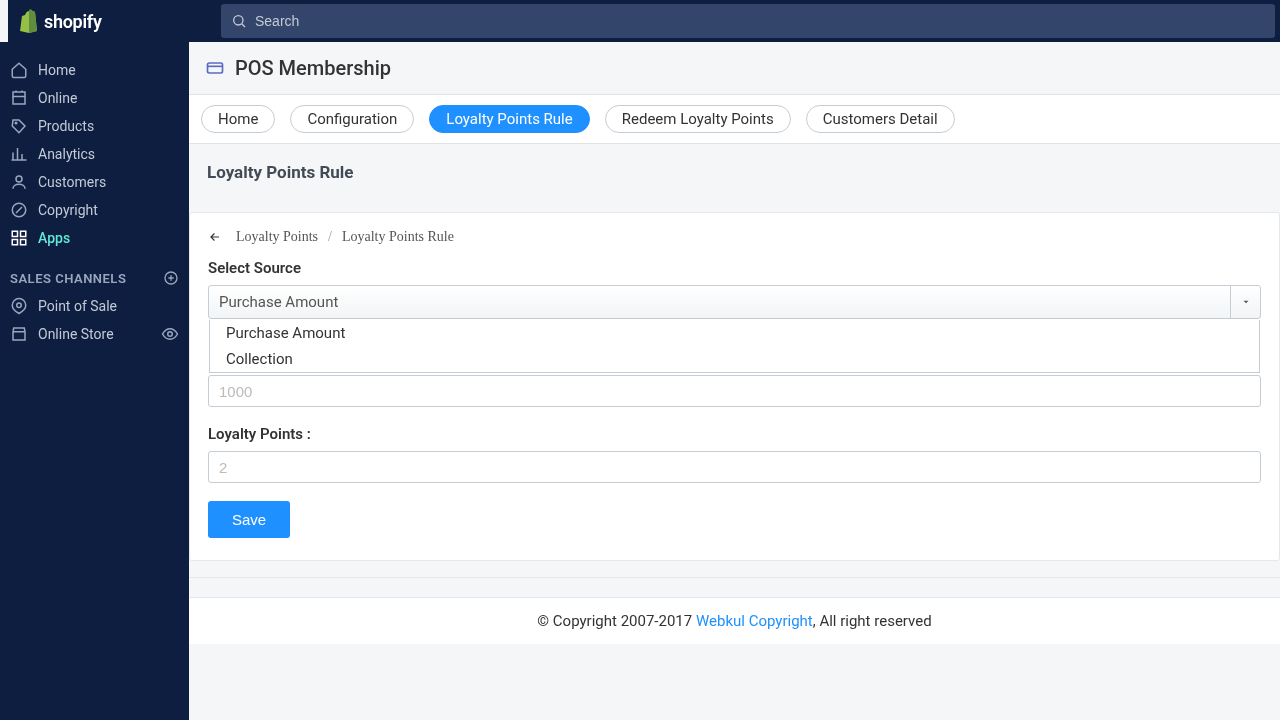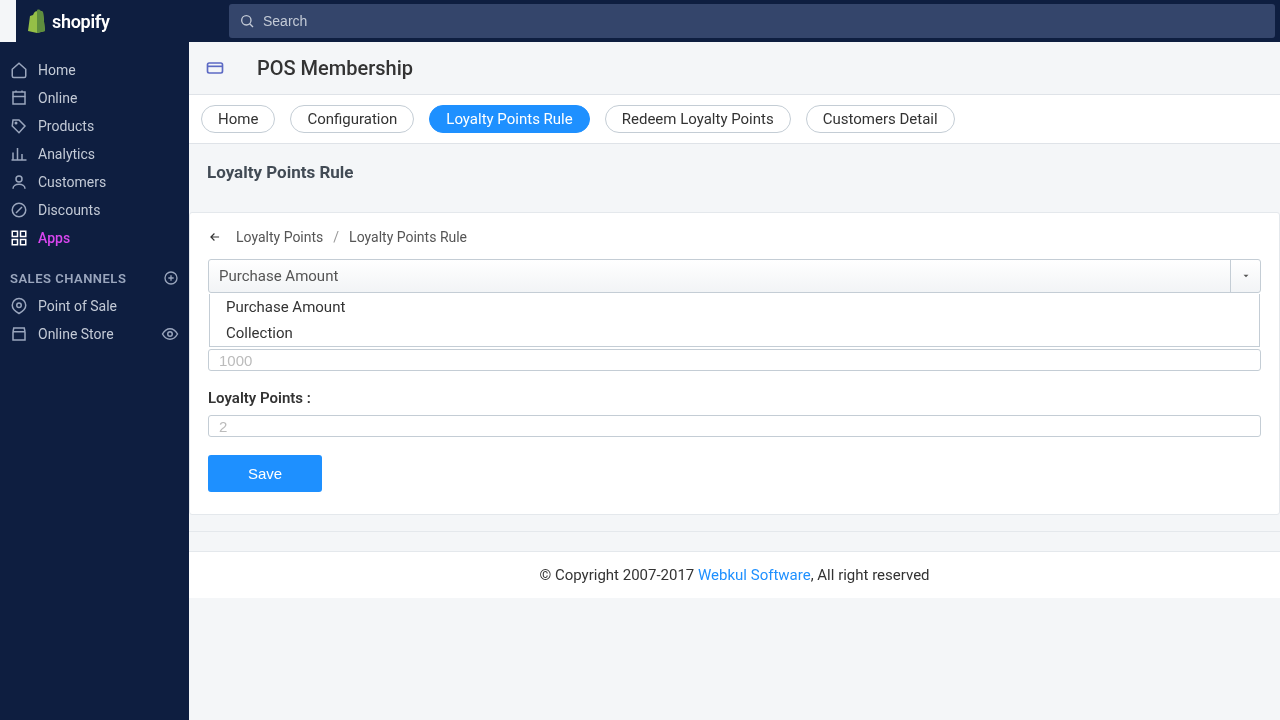--- a/index.html
+++ b/index.html
@@ -10,21 +10,21 @@
     color: #212b36;
     font-size: 14px;
     width: 1280px;
     height: 720px;
     overflow: hidden;
     position: relative;
   }
   
   .header {
     position: absolute;
-    top: 0; left: 16px; right: 0;
+    top: 0; left: 8px; right: 0;
     height: 42px;
     background: #0e1e40;
     display: flex;
     align-items: center;
   }
   .logo {
     width: 189px;
     height: 42px;
     display: flex;
     align-items: center;
@@ -71,21 +71,21 @@
   }
   .nav-item {
     display: flex;
     align-items: center;
     padding: 5px 10px;
     font-size: 14px;
     cursor: pointer;
   }
   .nav-item svg { width: 18px; height: 18px; flex-shrink: 0; }
   .nav-item span.label { margin-left: 10px; }
-  .nav-item.active { color: #d946ef; }
+  .nav-item.active { color: #5eead4; }
   .nav-item.active .label { font-weight: 500; }
   .section-label {
     padding: 18px 10px 6px 10px;
     font-size: 13px;
     font-weight: 600;
     color: #9aa6bd;
     letter-spacing: 0.5px;
     display: flex;
     justify-content: space-between;
     align-items: center;
@@ -103,21 +103,20 @@
     padding: 14px 16px;
     display: flex;
     align-items: center;
     background: #f4f6f8;
   }
   .page-header svg { width: 20px; height: 20px; margin-right: 10px; }
   .page-title {
     font-size: 20px;
     font-weight: 500;
     color: #333;
-    margin-left: 22px;
   }
   .tabs-bar {
     background: #fff;
     border-top: 1px solid #dfe3e8;
     border-bottom: 1px solid #dfe3e8;
     padding: 10px 12px;
     display: flex;
     gap: 15px;
   }
   .tab-pill {
@@ -155,20 +154,21 @@
     margin-top: 4px;
     padding: 16px 18px 22px 18px;
     position: relative;
   }
   .breadcrumb {
     display: flex;
     align-items: center;
     font-size: 14px;
     color: #555;
     margin-bottom: 14px;
+    font-family: Liberation Serif, serif;
   }
   .breadcrumb .sep { margin: 0 10px; color: #999; }
   .breadcrumb svg { margin-right: 14px; }
   .form-label {
     font-size: 15px;
     font-weight: 600;
     color: #333;
     margin-bottom: 8px;
   }
   .select-box {
@@ -204,37 +204,37 @@
     z-index: 10;
   }
   .dropdown-item {
     padding: 4px 16px;
     font-size: 15px;
     color: #333;
     cursor: pointer;
   }
   .text-input {
     width: 100%;
-    height: 22px;
+    height: 32px;
     border: 1px solid #c4cdd5;
     border-radius: 3px;
     padding: 0 10px;
     font-size: 15px;
     color: #333;
     outline: none;
   }
   .text-input::placeholder { color: #bbb; }
   .field-block { margin-bottom: 18px; }
   .field-block.pushed { margin-top: 56px; }
   .save-btn {
     background: #1e90ff;
     color: #fff;
     border: none;
     border-radius: 3px;
-    padding: 10px 40px;
+    padding: 10px 24px;
     font-size: 15px;
     cursor: pointer;
   }
   .footer-band {
     height: 20px;
     background: #f4f6f8;
     border-top: 1px solid #e4e8ec;
     margin-top: 16px;
   }
   .footer-text {
@@ -301,21 +301,21 @@
         <circle cx="12" cy="8" r="4"></circle>
         <path d="M4 21c0-4 4-6 8-6s8 2 8 6"></path>
       </svg>
     <span class="label">Customers</span>
   </div>
   <div class="nav-item">
     <svg viewBox="0 0 24 24" fill="none" stroke="#9aa6bd" stroke-width="2">
         <circle cx="12" cy="12" r="9"></circle>
         <path d="M8 16l8-8M9 9h.01M15 15h.01"></path>
       </svg>
-    <span class="label">Discounts</span>
+    <span class="label">Copyright</span>
   </div>
   <div class="nav-item active">
     <svg viewBox="0 0 24 24" fill="none" stroke="#fff" stroke-width="2">
         <rect x="3" y="3" width="7" height="7"></rect>
         <rect x="14" y="3" width="7" height="7"></rect>
         <rect x="3" y="14" width="7" height="7"></rect>
         <rect x="14" y="14" width="7" height="7"></rect>
       </svg>
     <span class="label">Apps</span>
   </div>
@@ -371,20 +371,21 @@
     <div class="breadcrumb">
       <svg width="14" height="14" viewBox="0 0 24 24" fill="none" stroke="#333" stroke-width="2">
           <path d="M19 12H5M11 18l-6-6 6-6"></path>
         </svg>
       <span>Loyalty Points</span>
       <span class="sep">/</span>
       <span>Loyalty Points Rule</span>
     </div>
 
     <div class="field-block">
+      <div class="form-label">Select Source</div>
       <div class="select-box">
         <div class="select-value">Purchase Amount</div>
         <div class="select-caret">
           <svg width="10" height="10" viewBox="0 0 24 24" fill="#555">
               <path d="M6 9l6 6 6-6z"></path>
             </svg>
         </div>
         <div class="dropdown">
           <div class="dropdown-item">Purchase Amount</div>
           <div class="dropdown-item">Collection</div>
@@ -399,15 +400,15 @@
     <div class="field-block">
       <div class="form-label">Loyalty Points :</div>
       <input class="text-input" placeholder="2" style="">
     </div>
 
     <button class="save-btn">Save</button>
   </div>
 
   <div class="footer-band"></div>
   <div class="footer-text">
-    <span>© Copyright 2007-2017 </span><a href="#">Webkul Software</a><span>, All right reserved</span>
+    <span>© Copyright 2007-2017 </span><a href="#">Webkul Copyright</a><span>, All right reserved</span>
   </div>
 </div>
 
 </body></html>

